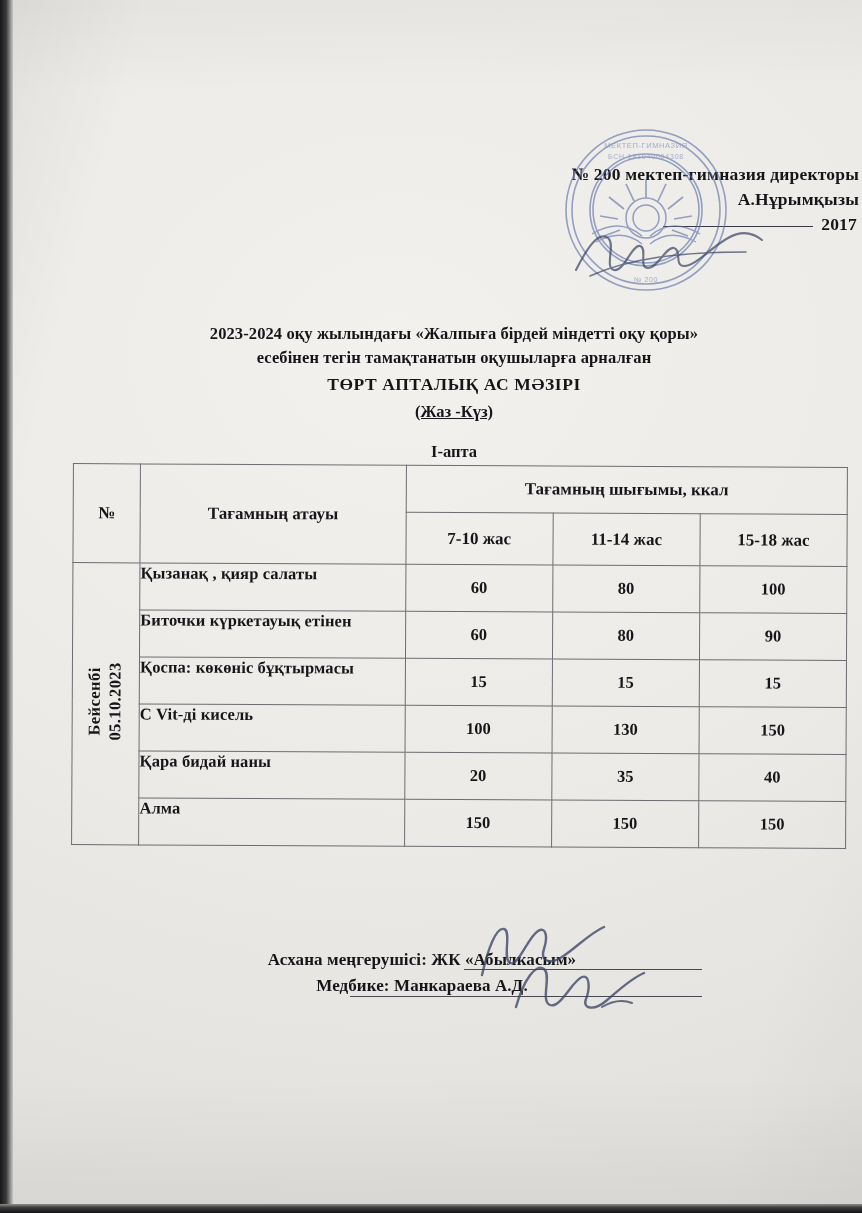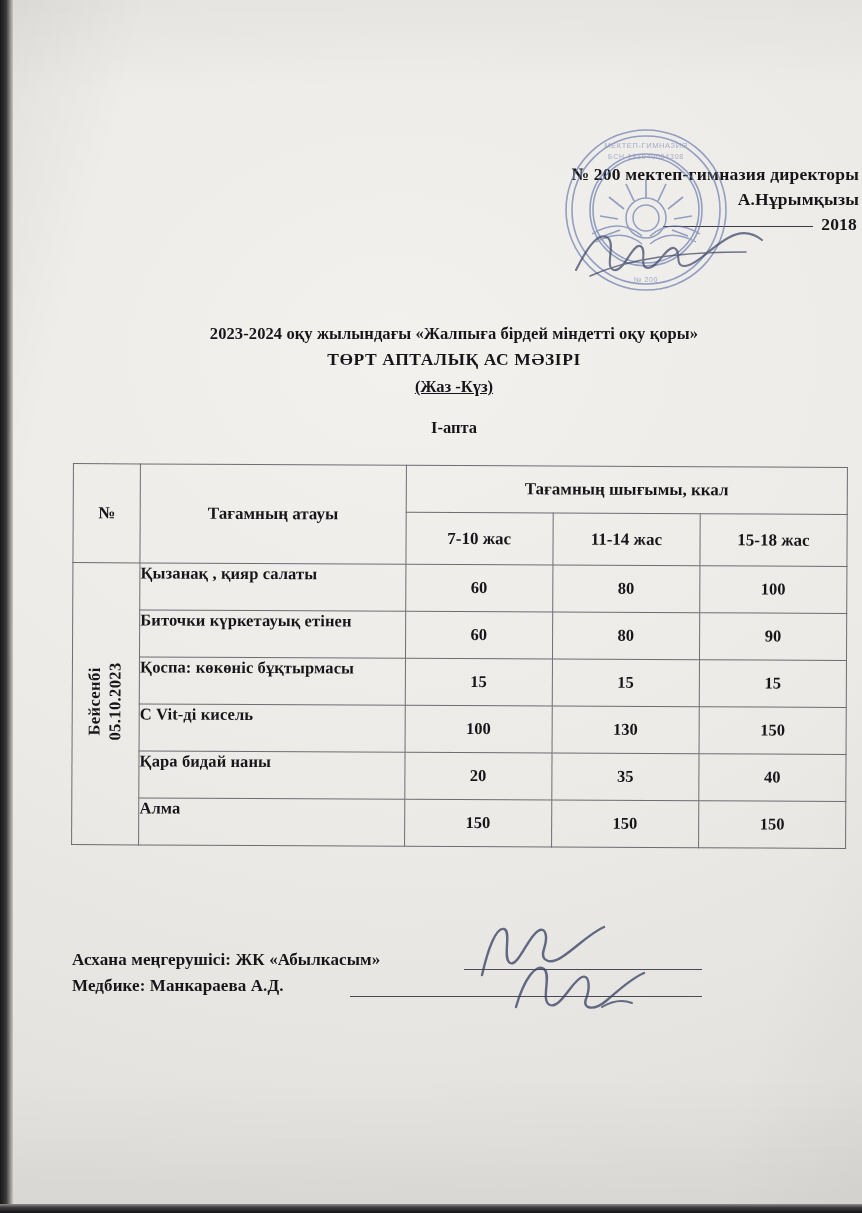--- a/index.html
+++ b/index.html
@@ -202,21 +202,21 @@
   #footer {
     position: absolute;
     left: 58px;
     top: 925px;
     width: 700px;
     font-weight: bold;
     font-size: 17px;
     line-height: 1.55;
     letter-spacing: 0.1px;
   }
-  .foot-row { position: relative; white-space: nowrap; }
+  .foot-row { position: relative; white-space: nowrap; text-align: center; }
   .foot-rule-1 {
     position: absolute;
     left: 392px;
     top: 22px;
     width: 238px;
     border-bottom: 1.5px solid #4a4a55;
   }
   .foot-rule-2 {
     position: absolute;
     left: 278px;
@@ -282,26 +282,27 @@
       <path d="M6 52 C20 24, 30 14, 38 20 C46 26, 34 50, 44 52 C54 54, 62 26, 70 28
                C78 30, 68 50, 78 50 C88 50, 96 28, 104 30 C112 32, 104 48, 114 48
                C126 48, 140 30, 158 20 C170 13, 182 14, 192 22" fill="none" stroke="#3c4566" stroke-width="2.1" stroke-linecap="round"></path>
       <path d="M20 58 C60 40, 110 34, 176 34" fill="none" stroke="#3c4566" stroke-width="1.6" stroke-linecap="round"></path>
     </svg>
 
     <div id="approval">
       <div class="ln">№ 200 мектеп-гимназия директоры</div>
       <div class="ln">А.Нұрымқызы</div>
       <div class="ln">
-        <span class="sig-rule"></span><span class="yr">2018</span>
+        <span class="sig-rule"></span><span class="yr">2017</span>
       </div>
     </div>
 
     <div id="title-block">
       <div class="t1">2023-2024 оқу жылындағы  «Жалпыға бірдей міндетті оқу қоры»</div>
+      <div class="t2">есебінен тегін тамақтанатын оқушыларға арналған</div>
       <div class="t3">ТӨРТ АПТАЛЫҚ АС МӘЗІРІ</div>
       <div class="t4">(Жаз -Күз)</div>
       <div class="t5">I-апта</div>
     </div>
 
     <table id="menu-table">
       <thead>
         <tr>
           <th class="th-no" rowspan="2">№</th>
           <th class="th-dish" rowspan="2">Тағамның атауы</th>

